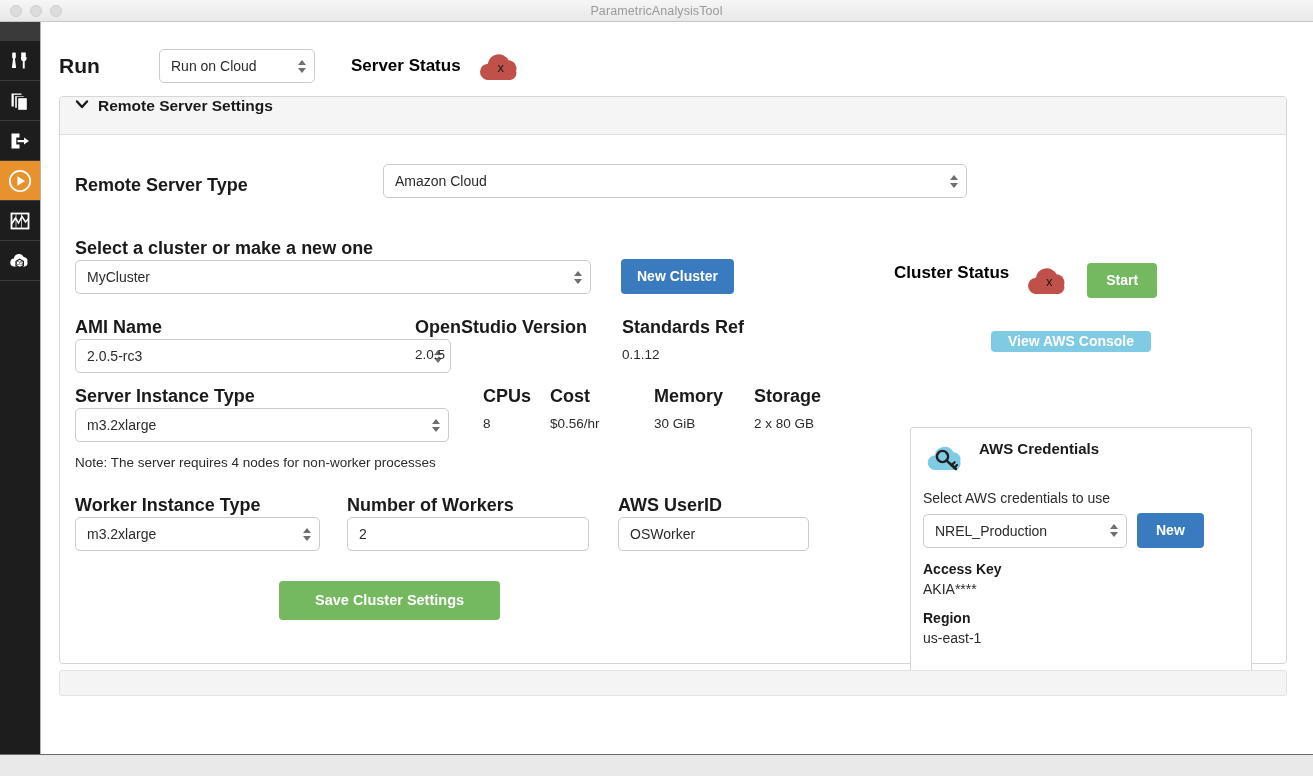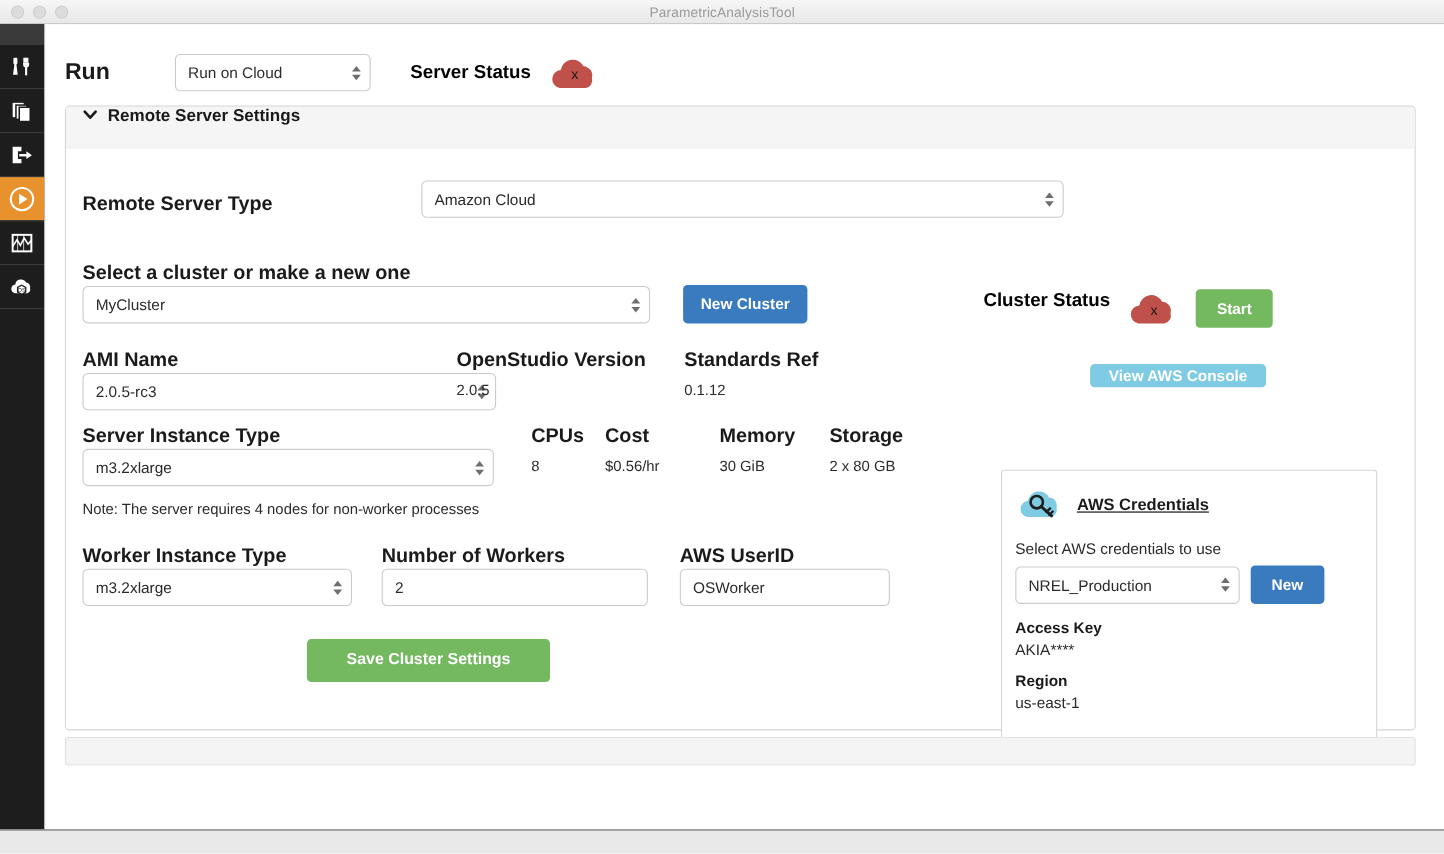--- a/index.html
+++ b/index.html
@@ -125,21 +125,21 @@
   }
   .btn-blue  { background: #3a7bbf; }
   .btn-green { background: #74b860; }
   .btn-lblue { background: #7fcbe4; }
 
   
   .cred {
     position: absolute; left: 850px; top: 292px; width: 342px; height: 248px;
     border: 1px solid #d6d6d6; border-radius: 3px; background: #fff;
   }
-  .cred-head { display: flex; align-items: center; padding: 12px 0 0 12px; text-decoration: underline; }
+  .cred-head { display: flex; align-items: flex-start; padding: 12px 0 0 12px; }
   .cred-title { font-size: 15px; font-weight: bold; color: #1a1a1a; margin-left: 10px; }
   .cred-sub { font-size: 14px; color: #2b2b2b; padding: 12px 0 0 12px; }
   .cred-row { display: flex; align-items: center; padding: 7px 0 0 12px; gap: 10px; }
   .cred-k { font-size: 14px; font-weight: bold; color: #1a1a1a; padding: 13px 0 0 12px; }
   .cred-v { font-size: 14px; color: #2b2b2b; padding: 4px 0 0 12px; }
 
   .empty-bar {
     position: absolute; left: 18px; top: 648px; width: 1228px; height: 26px;
     background: #f4f4f4; border: 1px solid #e2e2e2; border-radius: 3px;
   }
@@ -224,21 +224,21 @@
 
     <div class="side-fill"></div>
   </div>
 
   <div class="content">
 
     <div class="run-row">
       <div class="run-label">Run</div>
 
       <div class="sel-wrap">
-        <select style="width:178px">
+        <select style="width:156px">
           <option>Run on Cloud</option>
         </select>
         <span class="stepper">
             <i class="up"></i>
             <i class="dn"></i>
           </span>
       </div>
 
       <div class="status-group">
         <div class="status-label">Server Status</div>

